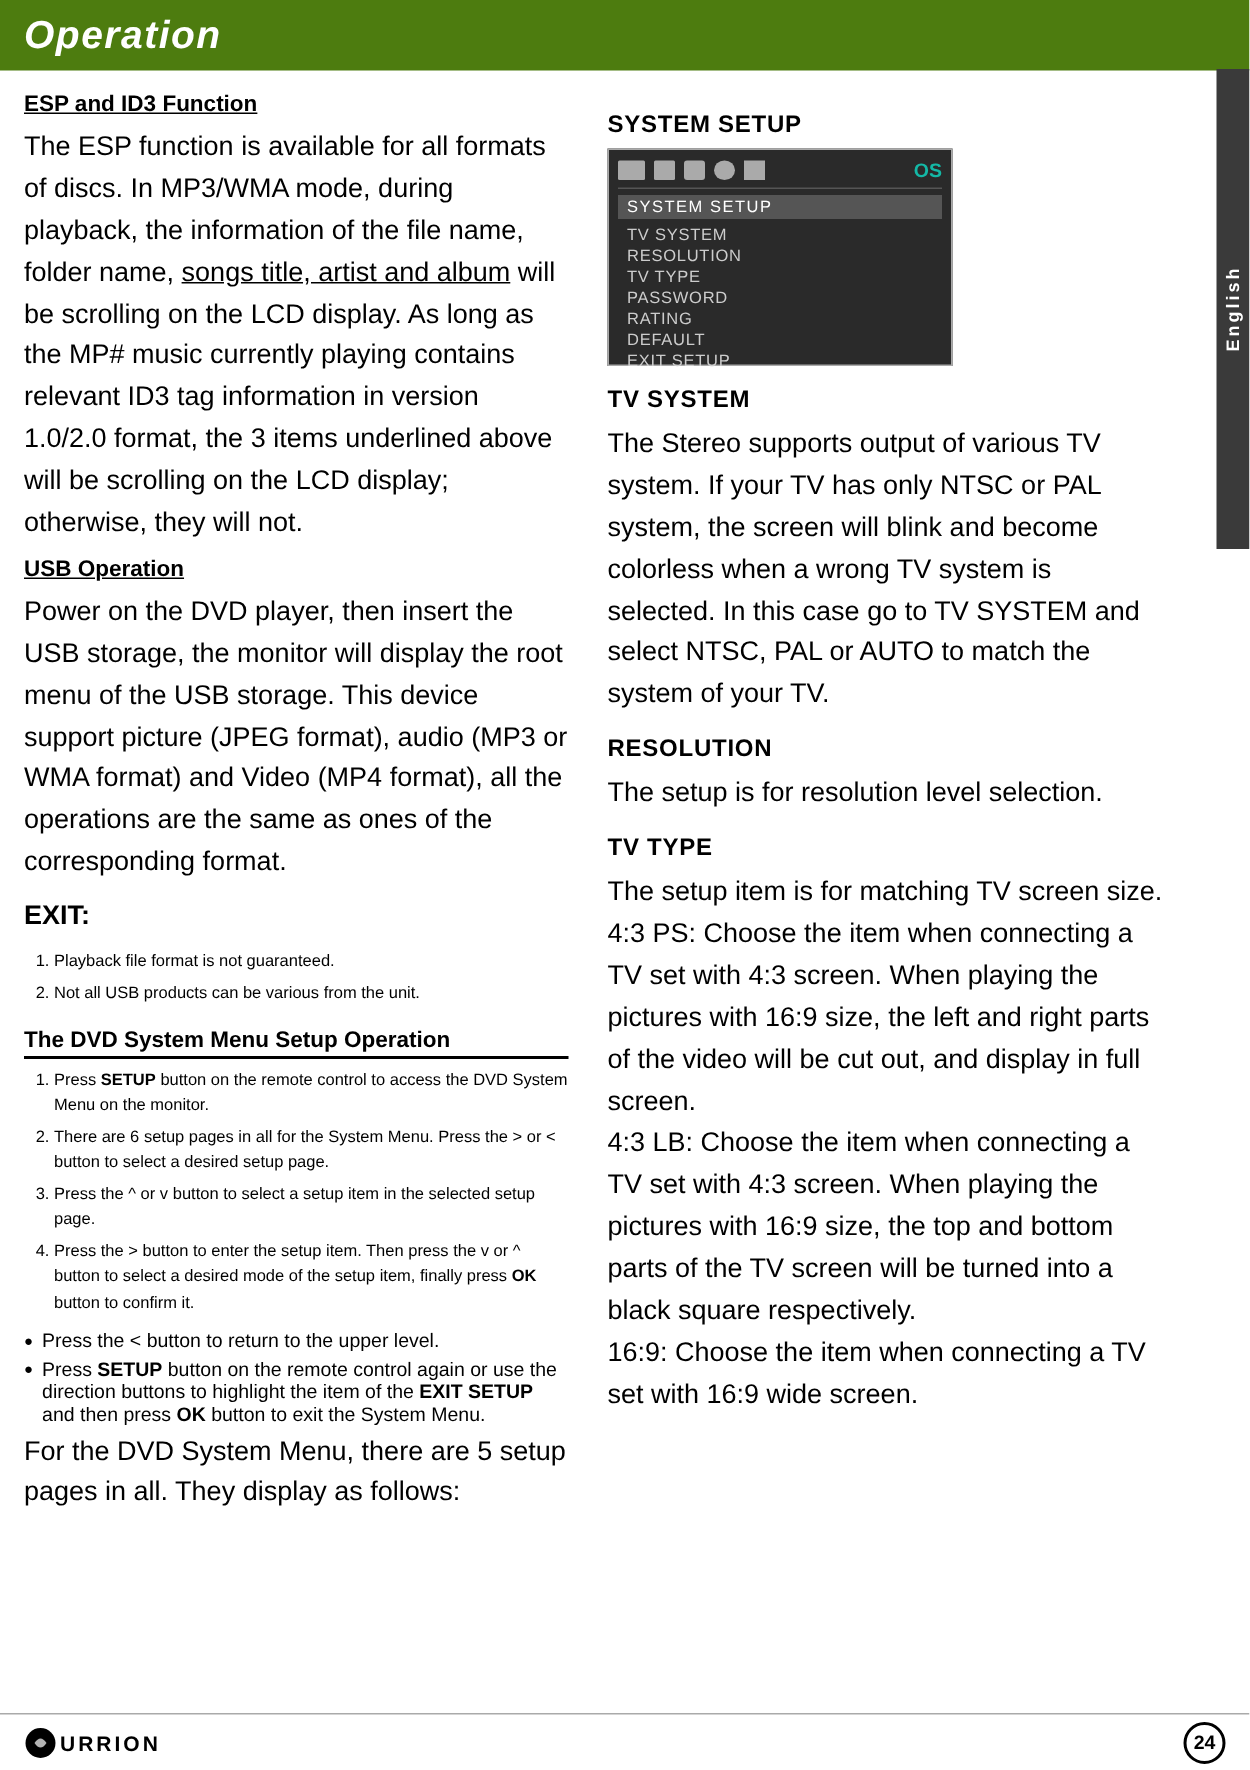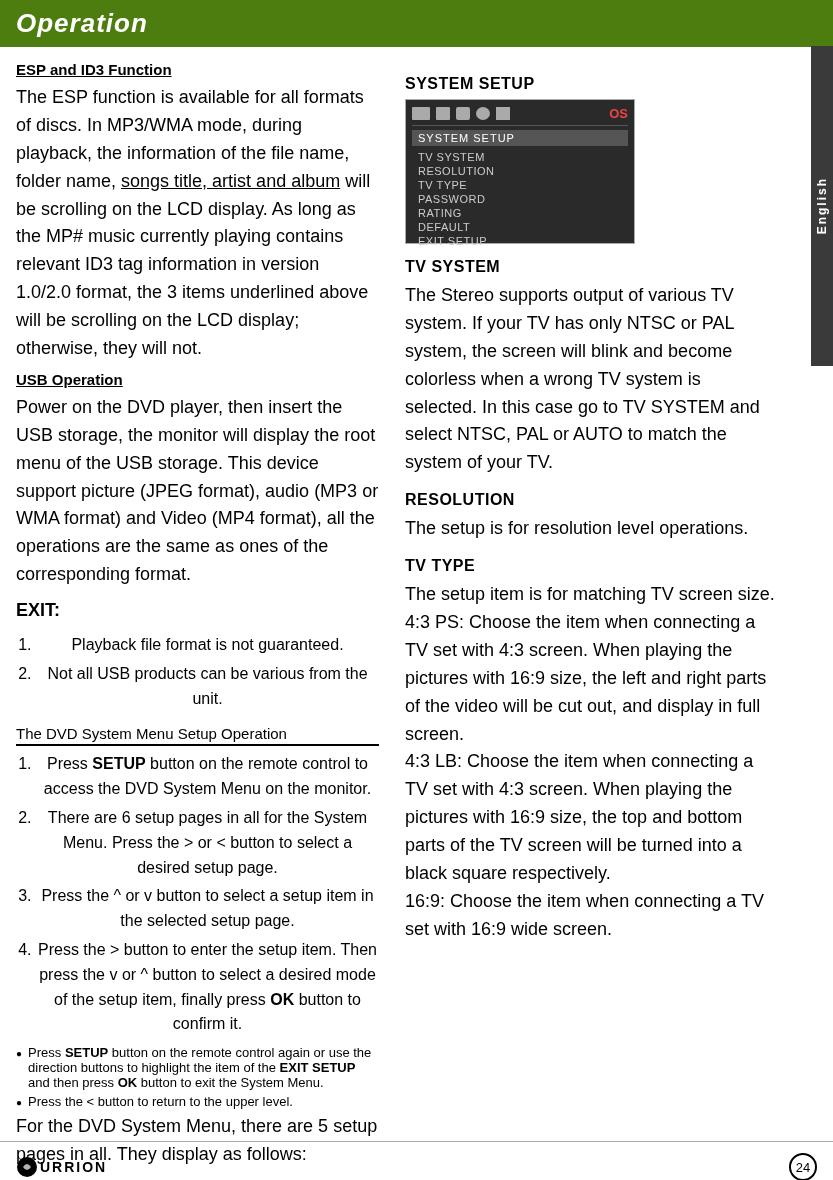--- a/index.html
+++ b/index.html
@@ -65,21 +65,21 @@
     
     .section-heading-underline {
       font-size: 15px;
       font-weight: bold;
       text-decoration: underline;
       margin-bottom: 6px;
       display: block;
     }
     .section-heading-bold {
       font-size: 15px;
-      font-weight: normal;
+      font-weight: bold;
       margin-bottom: 6px;
       margin-top: 14px;
       display: block;
       border-bottom: 2px solid #000;
       padding-bottom: 2px;
     }
     .section-heading-caps {
       font-size: 16px;
       font-weight: bold;
       margin-bottom: 6px;
@@ -96,22 +96,21 @@
     }
 
     
     ol {
       margin-left: 20px;
       margin-bottom: 8px;
     }
     ol li {
       line-height: 1.55;
       margin-bottom: 4px;
-      font-size: 16px;
-      text-align: center;
+      font-size: 11px;
     }
     .bullet-dot {
       display: flex;
       align-items: flex-start;
       margin-bottom: 4px;
     }
     .bullet-dot::before {
       content: '●';
       margin-right: 6px;
       font-size: 10px;
@@ -145,21 +144,21 @@
       background: #888;
       border-radius: 2px;
     }
     .img-icon-music {
       width: 14px;
       height: 14px;
       background: #888;
       border-radius: 2px;
     }
     .img-os-label {
-      color: #ef4444;
+      color: #14b8a6;
       font-weight: bold;
       font-size: 13px;
       margin-left: auto;
     }
     .img-title-bar {
       background: #555;
       color: #fff;
       font-size: 11px;
       padding: 2px 6px;
       margin-bottom: 4px;
@@ -171,21 +170,21 @@
       padding: 1px 6px;
       letter-spacing: 0.5px;
     }
 
     
     .footer {
       position: absolute;
       bottom: 0;
       left: 0;
       right: 0;
-      height: 52px;
+      height: 38px;
       border-top: 1px solid #aaa;
       display: flex;
       align-items: center;
       justify-content: space-between;
       padding: 0 16px;
     }
     .footer-logo {
       font-size: 14px;
       font-weight: bold;
       letter-spacing: 2px;
@@ -195,21 +194,21 @@
     }
     .page-num-circle {
       width: 28px;
       height: 28px;
       border: 2px solid #000;
       border-radius: 50%;
       display: flex;
       align-items: center;
       justify-content: center;
       font-size: 13px;
-      font-weight: normal;
+      font-weight: bold;
     }
   </style>
 </head>
 <body>
 
 <div class="header">
   <span class="header-title">Operation</span>
 </div>
 
 <div class="english-sidebar">
@@ -232,24 +231,24 @@
     </ol>
 
     <span class="section-heading-bold">The DVD System Menu Setup Operation</span>
     <ol>
       <li>Press <b>SETUP</b> button on the remote control to access the DVD System Menu on the monitor.</li>
       <li>There are 6 setup pages in all for the System Menu. Press the &gt; or &lt; button to select a desired setup page.</li>
       <li>Press the ^ or v button to select a setup item in the selected setup page.</li>
       <li>Press the &gt; button to enter the setup item. Then press the v or ^ button to select a desired mode of the setup item, finally press <b>OK</b> button to confirm it.</li>
     </ol>
     <div class="bullet-dot">
-      <span>Press <b>SETUP</b> button on the remote control again or use the direction buttons to highlight the item of the <b>EXIT SETUP</b> and then press <b>OK</b> button to exit the System Menu.</span>
+      <span>Press the &lt; button to return to the upper level.</span>
     </div>
     <div class="bullet-dot">
-      <span>Press the &lt; button to return to the upper level.</span>
+      <span>Press <b>SETUP</b> button on the remote control again or use the direction buttons to highlight the item of the <b>EXIT SETUP</b> and then press <b>OK</b> button to exit the System Menu.</span>
     </div>
     <p>For the DVD System Menu, there are 5 setup pages in all. They display as follows:</p>
   </div>
 
   <div class="right-col">
 
     <span class="section-heading-caps">SYSTEM SETUP</span>
 
     <div class="system-setup-img">
       <div class="img-top-bar">
@@ -267,21 +266,21 @@
       <div class="img-menu-item">PASSWORD</div>
       <div class="img-menu-item">RATING</div>
       <div class="img-menu-item">DEFAULT</div>
       <div class="img-menu-item">EXIT SETUP</div>
     </div>
 
     <span class="section-heading-caps">TV SYSTEM</span>
     <p>The Stereo supports output of various TV system. If your TV has only NTSC or PAL system, the screen will blink and become colorless when a wrong TV system is selected. In this case go to TV SYSTEM and select NTSC, PAL or AUTO to match the system of your TV.</p>
 
     <span class="section-heading-caps">RESOLUTION</span>
-    <p>The setup is for resolution level operations.</p>
+    <p>The setup is for resolution level selection.</p>
 
     <span class="section-heading-caps">TV TYPE</span>
     <p>The setup item is for matching TV screen size.<br>
       4:3 PS: Choose the item when connecting a TV set with 4:3 screen. When playing the pictures with 16:9 size, the left and right parts of the video will be cut out, and display in full screen.<br>
       4:3 LB: Choose the item when connecting a TV set with 4:3 screen. When playing the pictures with 16:9 size, the top and bottom parts of the TV screen will be turned into a black square respectively.<br>
       16:9: Choose the item when connecting a TV set with 16:9 wide screen.
     </p>
 
   </div>
 </div>

